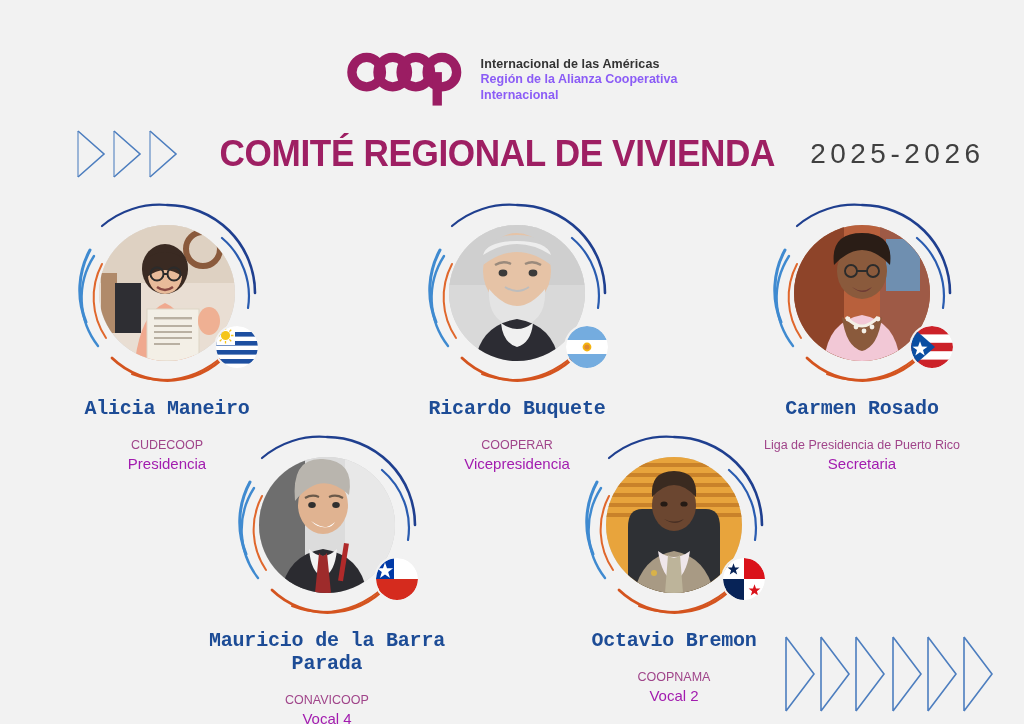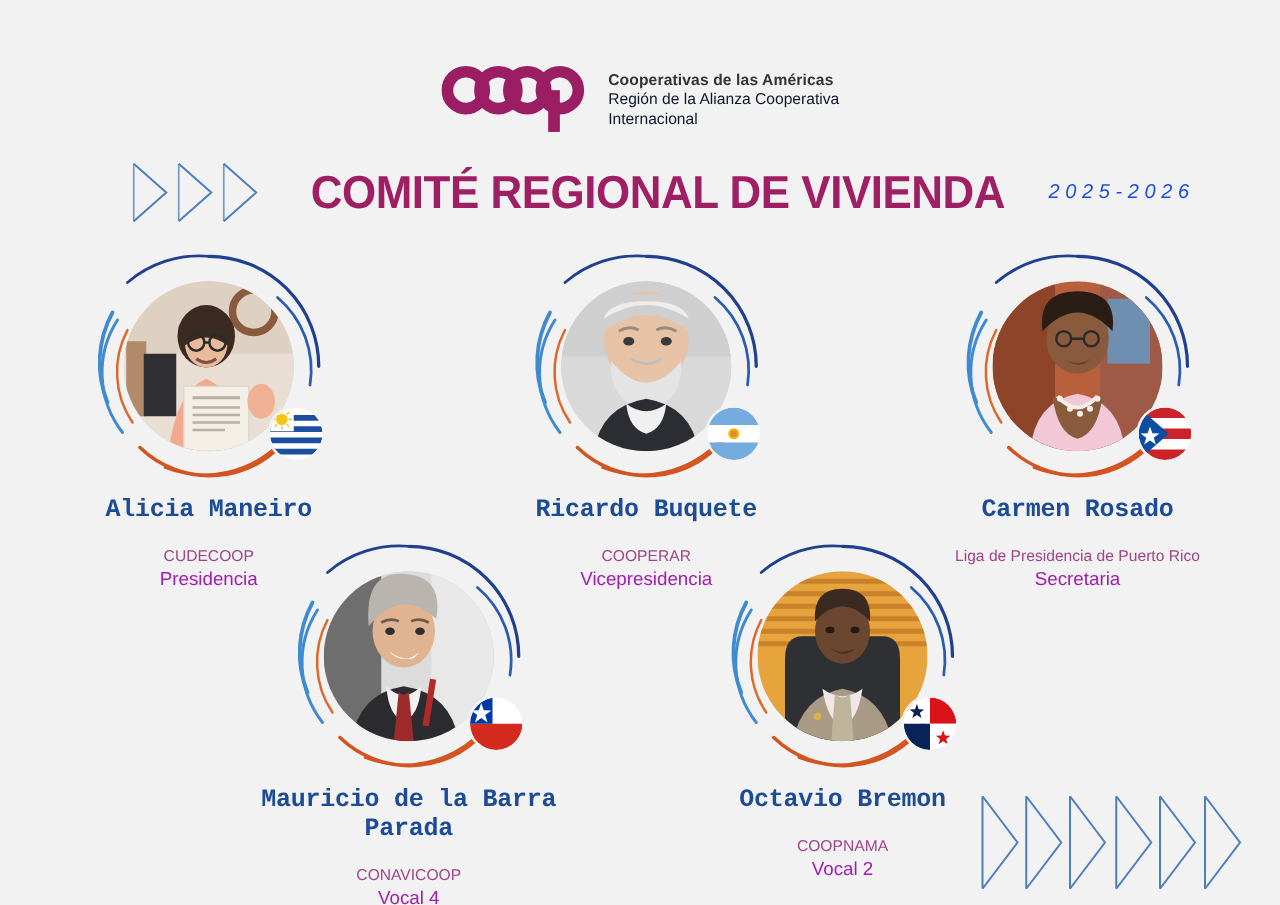--- a/index.html
+++ b/index.html
@@ -44,22 +44,22 @@
   }
   .brand-line1 {
     font-size: 12.5px;
     font-weight: bold;
     color: #333333;
     letter-spacing: .1px;
     white-space: nowrap;
   }
   .brand-line2, .brand-line3 {
     font-size: 12.5px;
-    font-weight: normal;
-    color: #0f172a;
+    font-weight: bold;
+    color: #8b5cf6;
     white-space: nowrap;
   }
 
   
   .titlebar {
     position: absolute;
     top: 126px;
     left: 0; right: 0;
     height: 56px;
     display: flex;
@@ -77,27 +77,26 @@
     font-weight: bold;
     color: #9e1f63;
     letter-spacing: -0.4px;
     white-space: nowrap;
     font-stretch: condensed;
     transform: scaleX(0.95);
     transform-origin: center;
   }
 
   .years {
-    font-size: 16px;
+    font-size: 28px;
     font-weight: normal;
-    color: #1d4ed8;
+    color: #404040;
     letter-spacing: 4.5px;
     white-space: nowrap;
     margin-left: 2px;
-    font-style: italic;
   }
 
   
   .member {
     position: absolute;
     width: 260px;
     text-align: center;
   }
 
   .frame {
@@ -187,21 +186,21 @@
     <svg class="coop-mark" viewBox="0 0 240 112" aria-hidden="true">
       <g fill="none" stroke="#9b1d63" stroke-width="19">
         <circle cx="40" cy="40" r="30"></circle>
         <circle cx="93" cy="40" r="30"></circle>
         <circle cx="140" cy="40" r="30"></circle>
         <circle cx="193" cy="40" r="30"></circle>
       </g>
       <rect x="174" y="40" width="19" height="68" fill="#9b1d63"></rect>
     </svg>
     <div class="brand-text">
-      <div class="brand-line1">Cooperativas de las Américas</div>
+      <div class="brand-line1">Internacional de las Américas</div>
       <div class="brand-line2">Región de la Alianza Cooperativa</div>
       <div class="brand-line3">Internacional</div>
     </div>
   </div>
 
   <div class="titlebar">
     <span class="chev-group">
       <svg width="112" height="52" viewBox="0 0 112 52" aria-hidden="true">
         <g fill="none" stroke="#4d7ebf" stroke-width="1.6">
           <path d="M3 3 L29 26 L3 49"></path>

